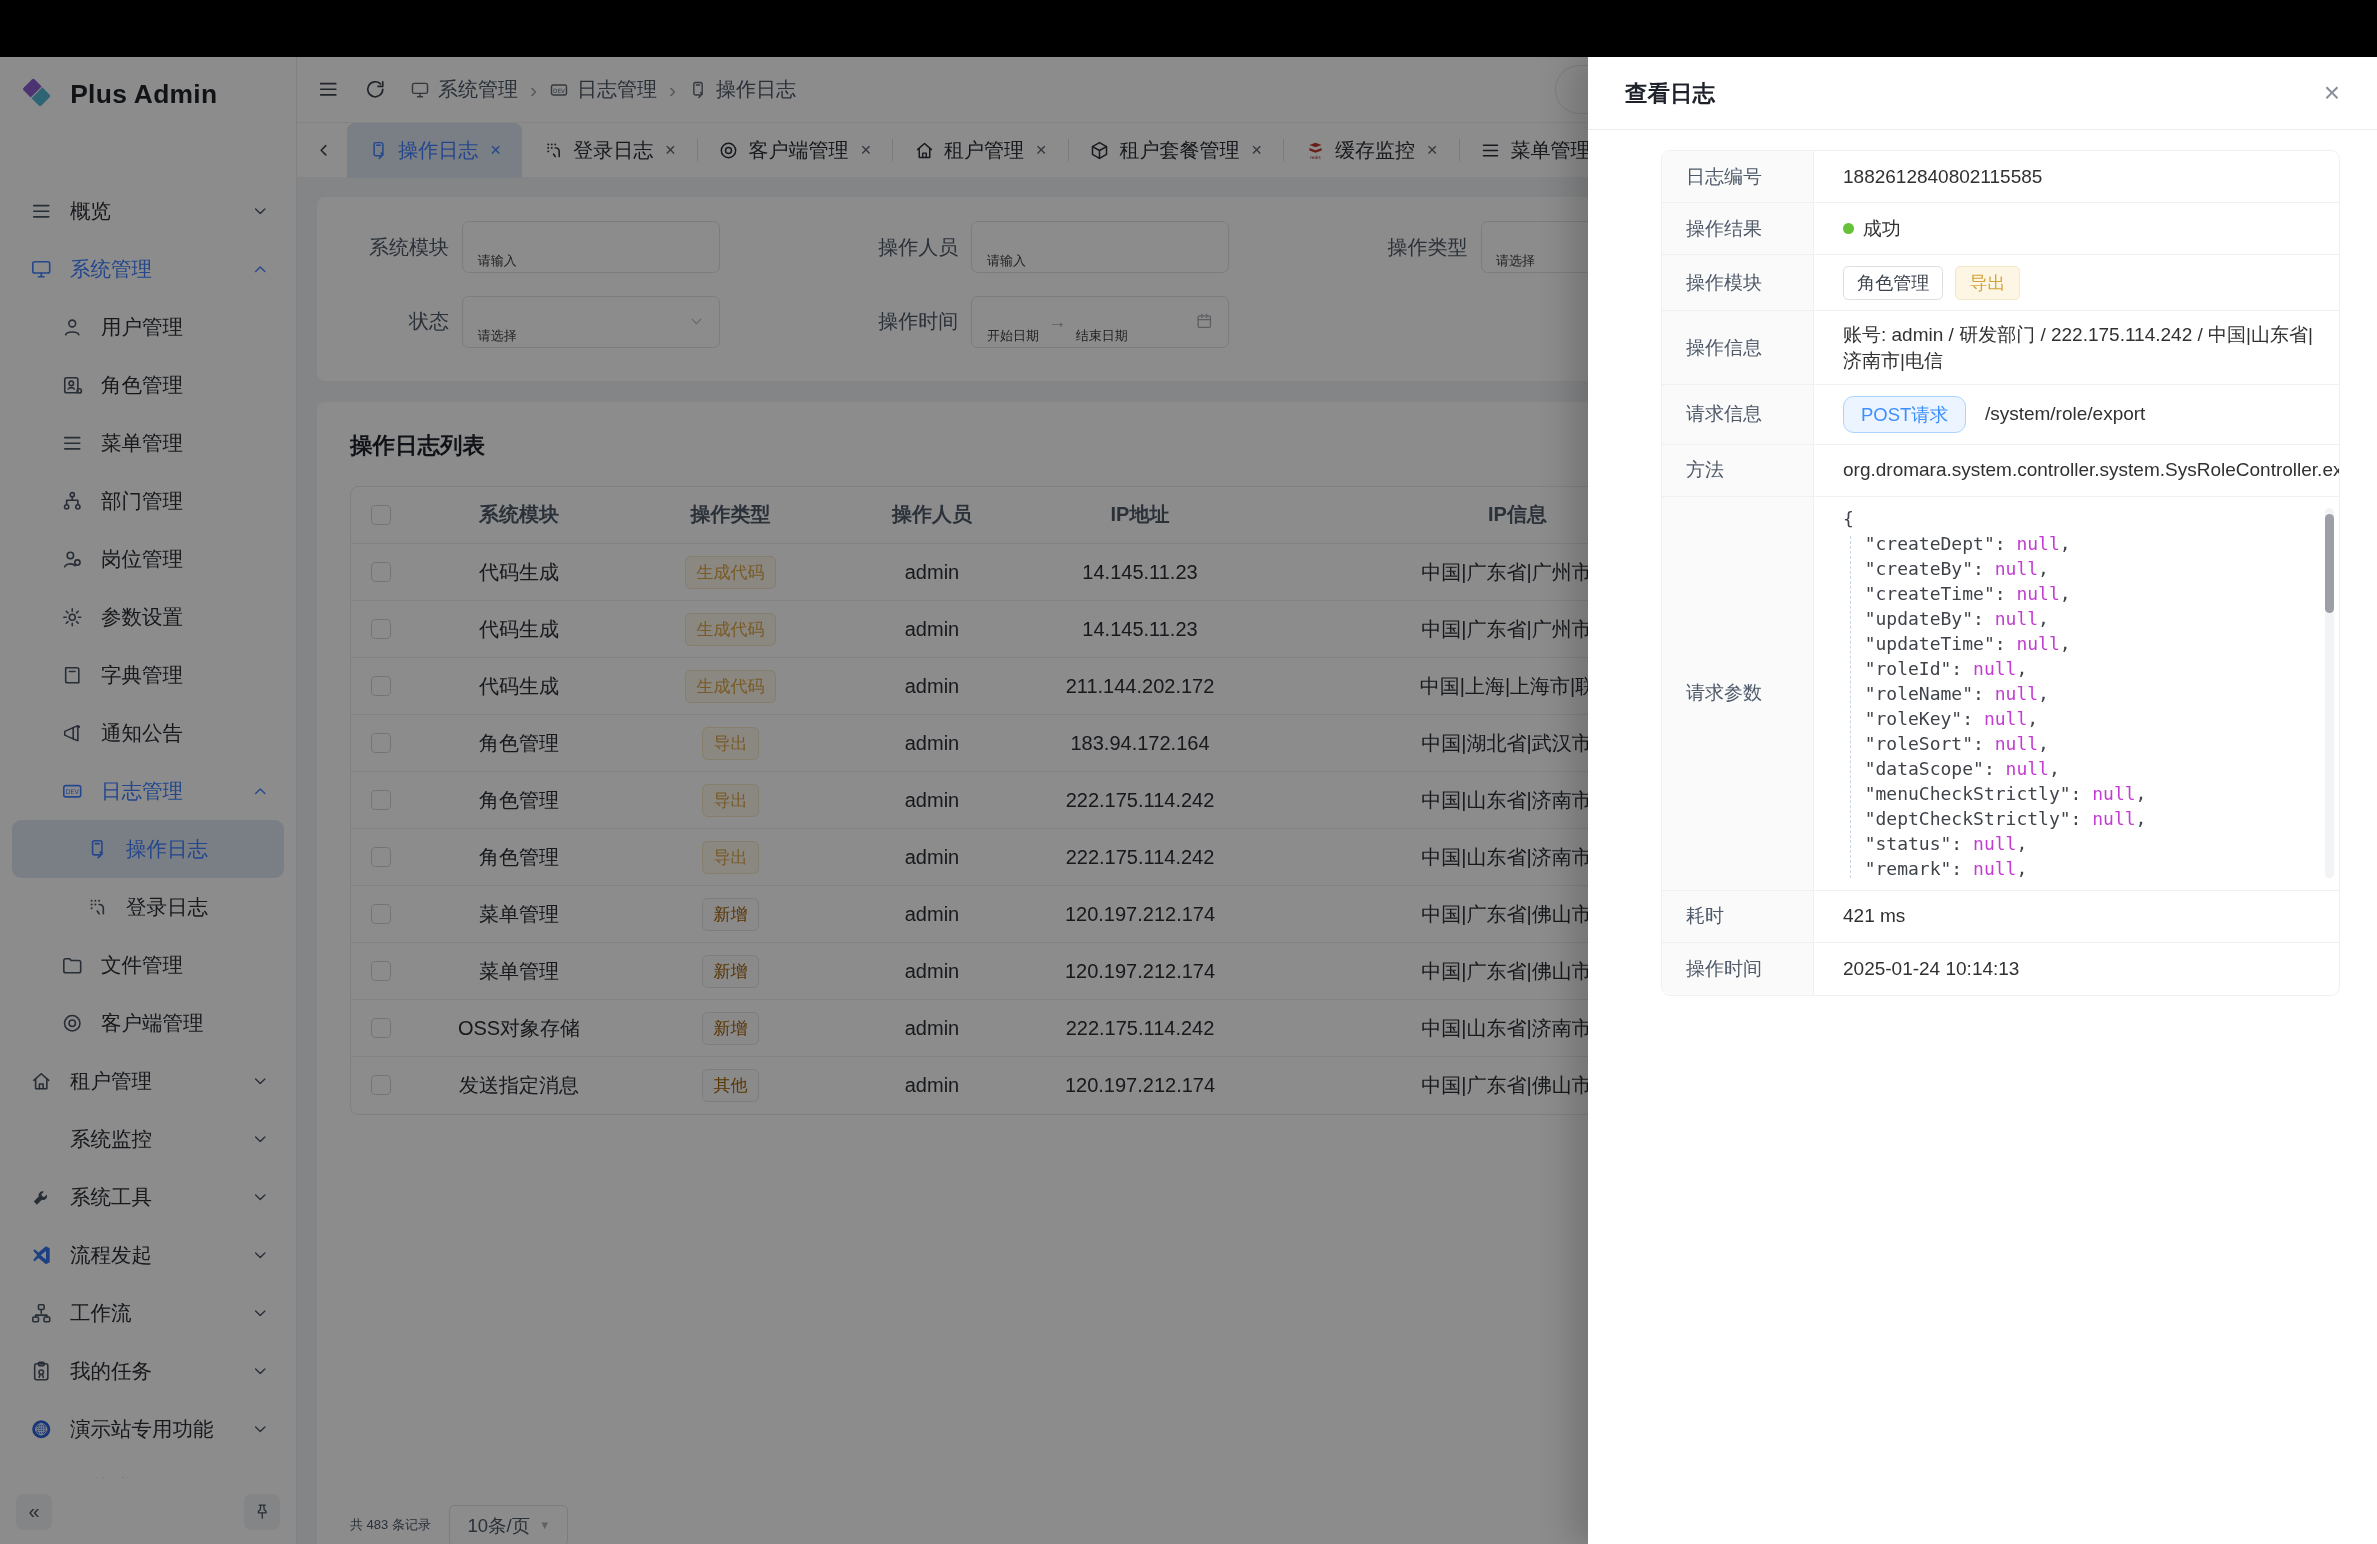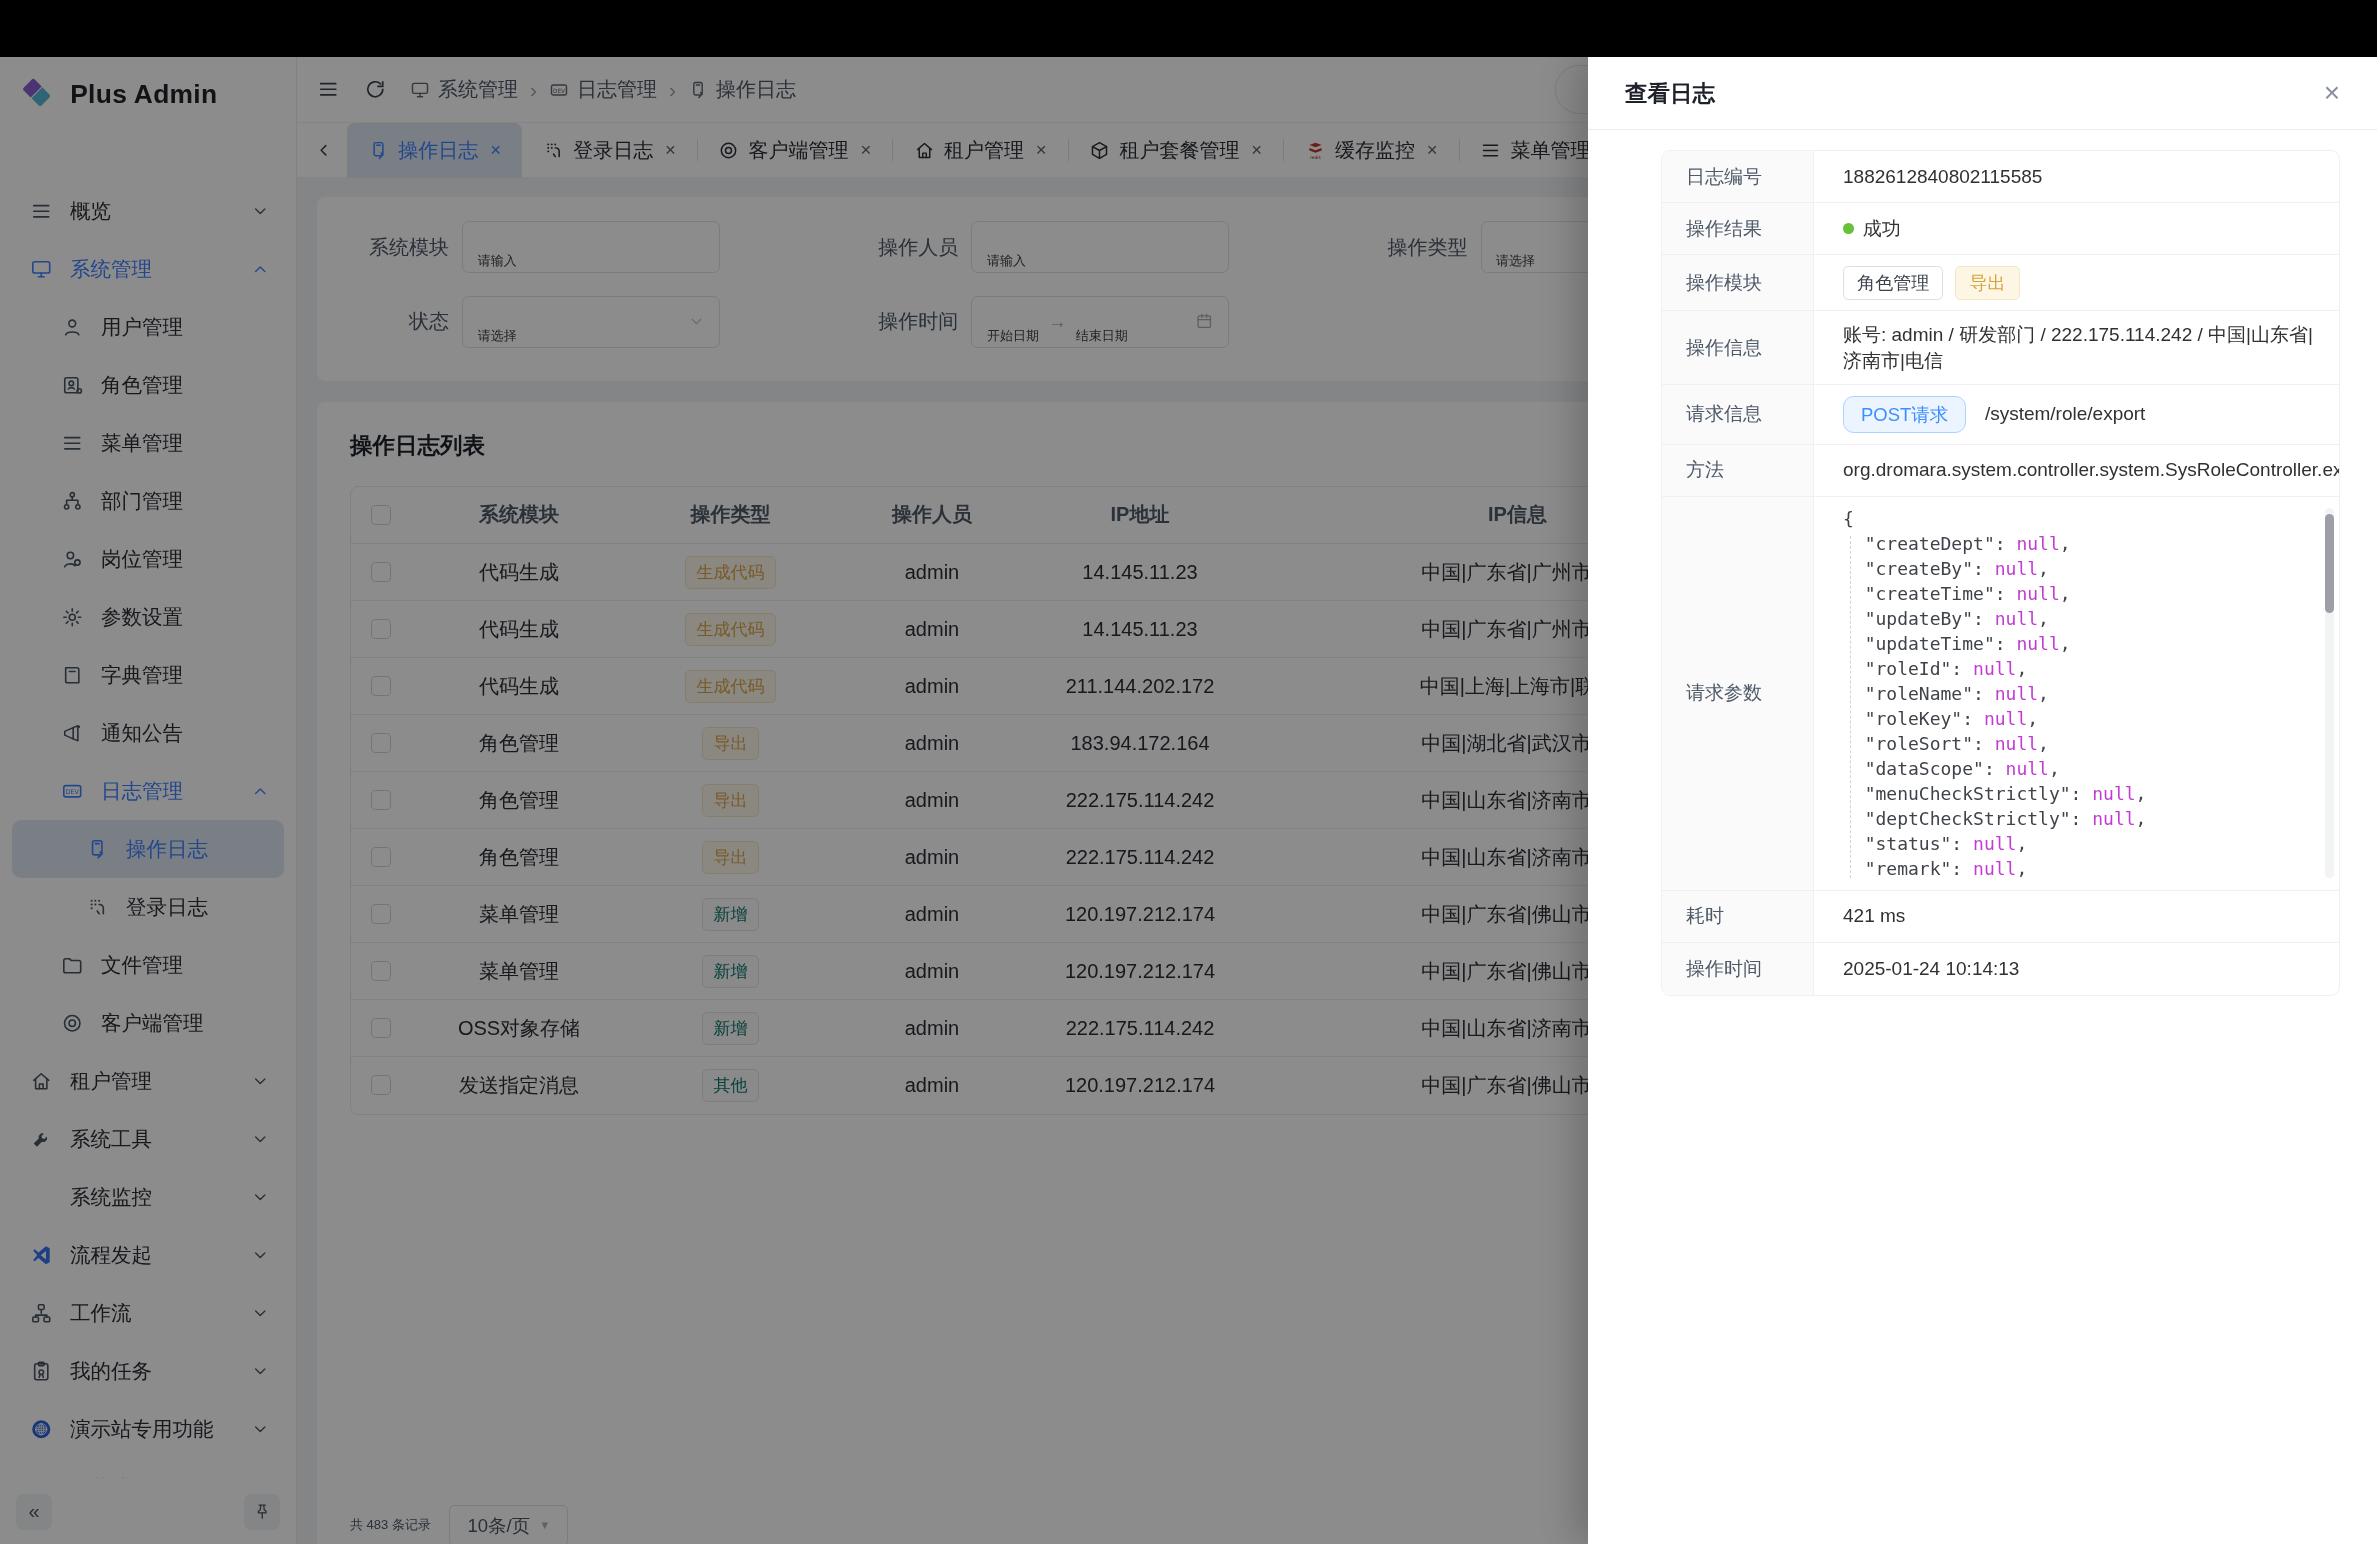--- a/index.html
+++ b/index.html
@@ -80,21 +80,21 @@
   .table-card { position:relative; padding:28px 33px 0; height:1161px; }
   .t-title { font-size:22.5px; font-weight:600; color:#1d2129; margin-bottom:25px; }
   .t-wrap { border:0.7px solid #e8eaed; border-radius:8px; overflow:hidden; }
   table { width:100%; border-collapse:collapse; table-layout:fixed; }
   th { height:57px; font-size:20px; font-weight:700; color:#4e5969; border-bottom:0.7px solid #ececf0; text-align:center; }
   td { height:57px; font-size:20px; color:#2b2f36; border-bottom:0.7px solid #ededf0; text-align:center; white-space:nowrap; overflow:hidden; text-overflow:ellipsis; }
   tr:last-child td { border-bottom:none;text-align:center; }
   .cb { width:20px; height:20px; border:1.3px solid #cfd3da; border-radius:4.6px; margin:0 auto; background:#fff; }
   .ttag { display:inline-flex; align-items:center; height:33px; padding:0 10.6px; border-radius:5.3px; font-size:17px; border:1.3px solid; }
   .ttag.warning { color:#daa546; background:#fdf6ec; border-color:#f4e6c6; }
-  .ttag.info { color:#0f766e; background:#fbfbfc; border-color:#e3e4e8; }
+  .ttag.info { color:#a16207; background:#fbfbfc; border-color:#e3e4e8; }
 
   .pager { position:absolute; left:33px; bottom:17px; display:flex; align-items:center; gap:18.5px; }
   .pager-total { font-size:13px; color:#4e5969; }
   .pager-size { width:119px; height:41px; border:1.3px solid #dfe2e8; border-radius:5.3px; display:flex; align-items:center; justify-content:center; gap:9.2px; font-size:18.5px; color:#4e5969; background:#fff; }
   .pager-size .psarrow { font-size:11.2px; color:#b0b4bb; }
 
   
   .overlay { position:absolute; inset:0; top:57px; background:rgba(0,0,0,.45); z-index:40; }
 
   
@@ -308,35 +308,35 @@
             </svg>
           </span>
           <span class="nlabel">租户管理</span>
           <span class="nchev">
             <svg viewBox="0 0 24 24" fill="none" stroke="currentColor" stroke-width="1.7" stroke-linecap="round" stroke-linejoin="round">
               <path d="M6 9l6 6 6-6"></path>
             </svg>
           </span>
         </div>
         <div class="nav-item lvl1">
+          <span class="nicon"></span>
+          <span class="nlabel">系统监控</span>
+          <span class="nchev">
+            <svg viewBox="0 0 24 24" fill="none" stroke="currentColor" stroke-width="1.7" stroke-linecap="round" stroke-linejoin="round">
+              <path d="M6 9l6 6 6-6"></path>
+            </svg>
+          </span>
+        </div>
+        <div class="nav-item lvl1">
           <span class="nicon">
             <svg viewBox="0 0 24 24">
               <path d="M14.9 6.1a4.2 4.2 0 0 0-5.6 5.2L4 16.6 7.4 20l5.3-5.3a4.2 4.2 0 0 0 5.2-5.6l-2.5 2.5-2.6-.6-.6-2.6z" fill="currentColor"></path>
             </svg>
           </span>
           <span class="nlabel">系统工具</span>
-          <span class="nchev">
-            <svg viewBox="0 0 24 24" fill="none" stroke="currentColor" stroke-width="1.7" stroke-linecap="round" stroke-linejoin="round">
-              <path d="M6 9l6 6 6-6"></path>
-            </svg>
-          </span>
-        </div>
-        <div class="nav-item lvl1">
-          <span class="nicon"></span>
-          <span class="nlabel">系统监控</span>
           <span class="nchev">
             <svg viewBox="0 0 24 24" fill="none" stroke="currentColor" stroke-width="1.7" stroke-linecap="round" stroke-linejoin="round">
               <path d="M6 9l6 6 6-6"></path>
             </svg>
           </span>
         </div>
         <div class="nav-item lvl1">
           <span class="nicon">
             <svg viewBox="0 0 24 24">
               <path d="M17 2.5l4 2v15l-4 2-8-6.6-4 3.4-1.6-1.2L7.6 12 3.4 6.9 5 5.7l4 3.4z" fill="#3574f0"></path>

